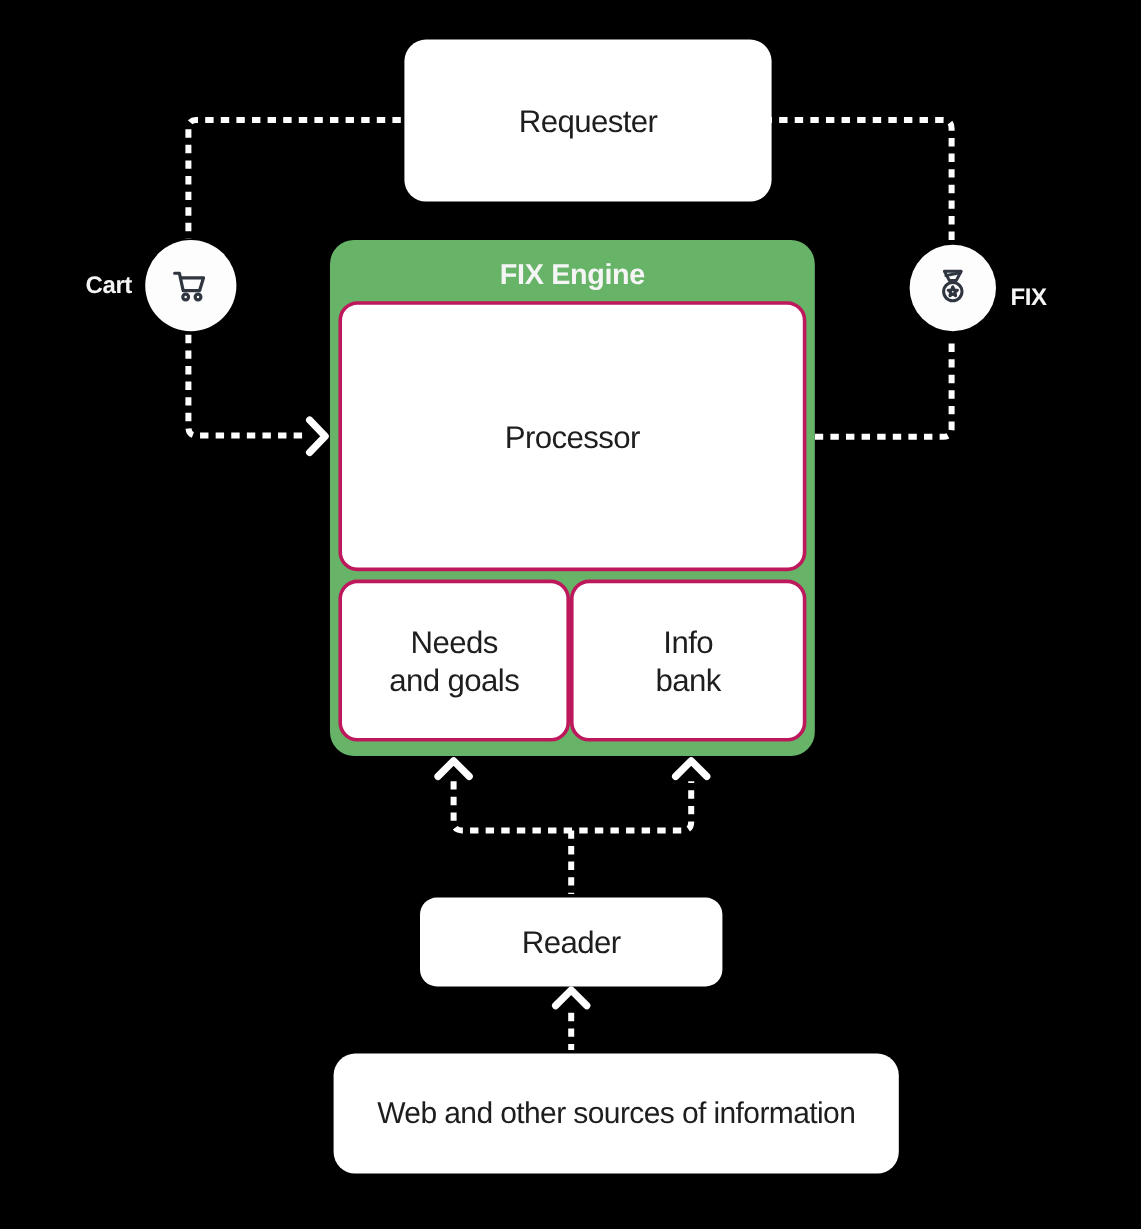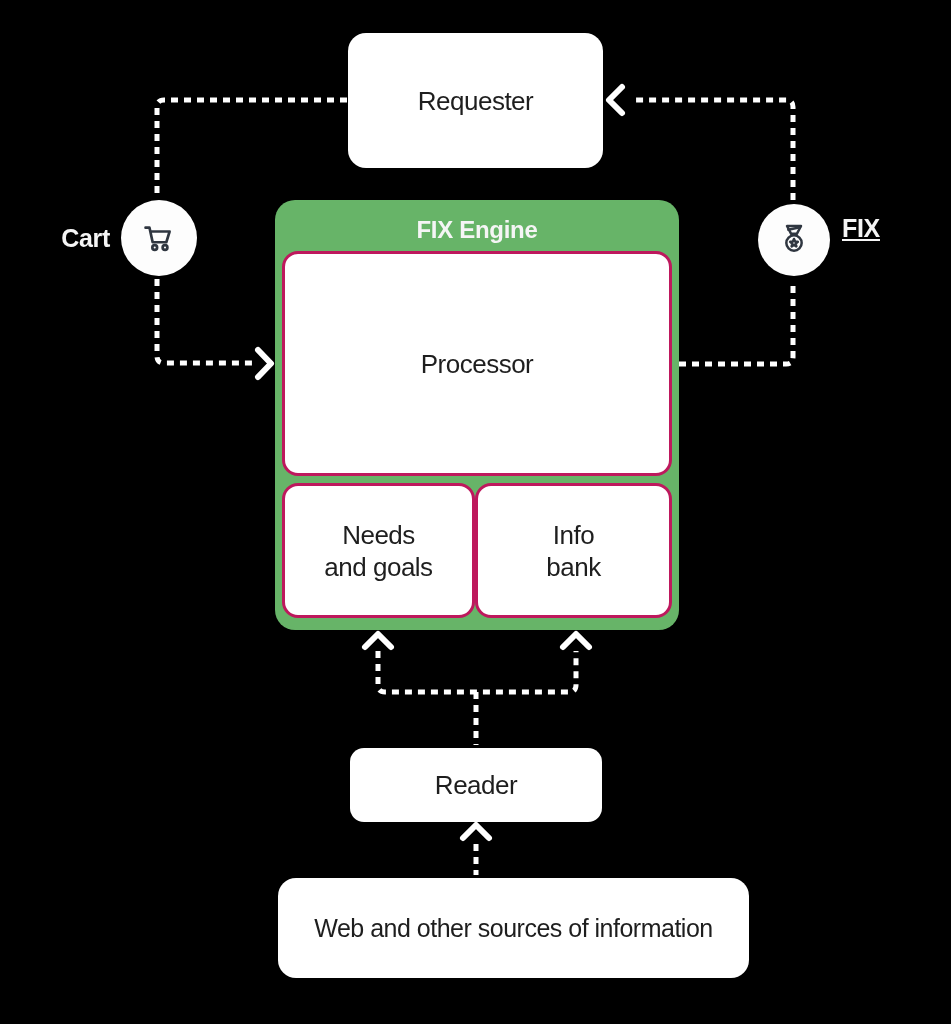--- a/index.html
+++ b/index.html
@@ -34,21 +34,21 @@
   }
   .node{
     position:absolute;
     background:var(--box-white);
     border-radius:18px;
     display:flex;align-items:center;justify-content:center;
     text-align:center;
     color:var(--text-dark);
     font-size:26px;letter-spacing:-0.5px;line-height:32px;
   }
-  .node-requester{left:348px;top:33px;width:255px;height:135px;}
+  .node-requester{left:337px;top:33px;width:306px;height:135px;}
   .node-reader{left:350px;top:748px;width:252px;height:74px;border-radius:14px;}
   .node-web{left:242px;top:878px;width:471px;height:100px;font-size:25px;margin-left:36px;}
   .engine{
     position:absolute;left:275px;top:200px;width:404px;height:430px;
     background:var(--engine-green);
     border-radius:20px;
   }
   .engine-title{
     position:absolute;left:0;top:4px;width:100%;height:51px;
     display:flex;align-items:center;justify-content:center;
@@ -72,25 +72,25 @@
     position:absolute;
     background:#fdfdfd;
     border-radius:50%;
     display:flex;align-items:center;justify-content:center;
   }
   .badge-cart{left:121px;top:200px;width:76px;height:76px;}
   .badge-fix{left:758px;top:204px;width:72px;height:72px;}
   .badge-label{
     position:absolute;
     color:var(--text-light);
-    font-size:25px;font-weight:bold;letter-spacing:-0.3px;
+    font-size:20px;font-weight:bold;letter-spacing:-0.3px;
     height:28px;display:flex;align-items:center;
   }
   .label-cart{left:40px;top:224px;width:70px;justify-content:flex-end;}
-  .label-fix{left:842px;top:214px;width:70px;justify-content:flex-start;text-decoration:underline;}
+  .label-fix{left:842px;top:234px;width:70px;justify-content:flex-start;}
   .icon svg{display:block;}
 </style>
 </head>
 <body>
 
 <div class="canvas">
 
   <svg class="connectors" viewBox="0 0 951 1024" aria-hidden="true">
 
     <path class="dash" d="M 347 100 L 164 100 Q 157 100 157 107 L 157 199"></path>

